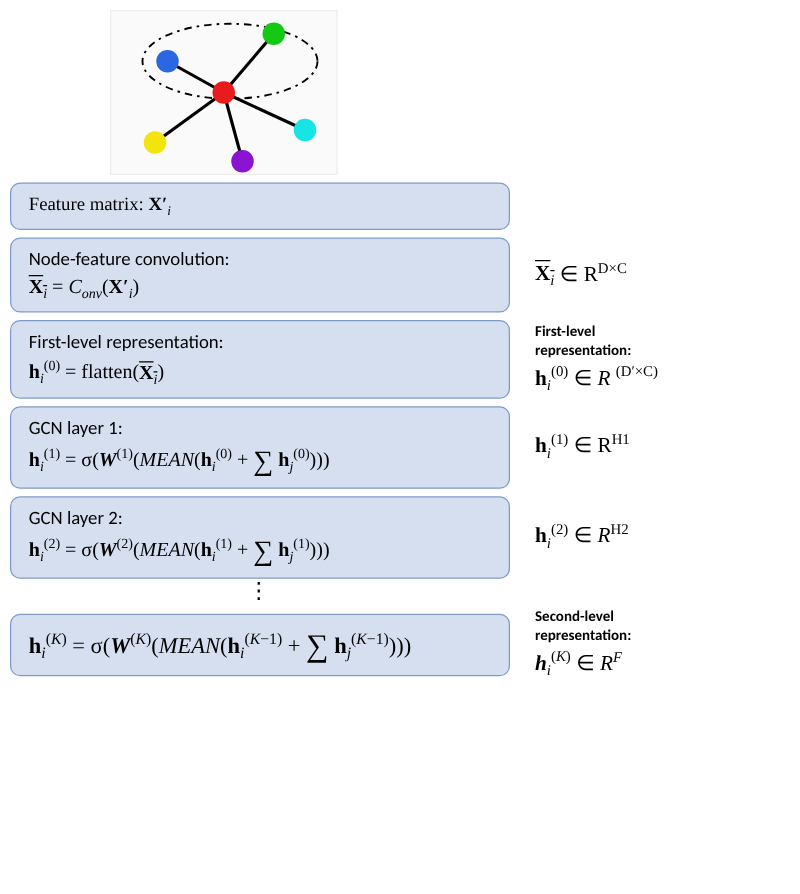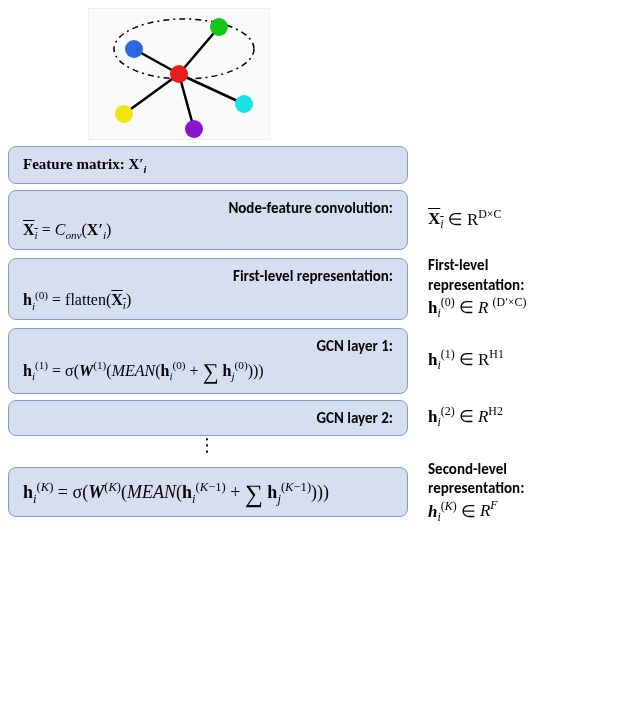--- a/index.html
+++ b/index.html
@@ -31,39 +31,38 @@
   .block {
     background: #d5dff0;
     border: 1px solid #7f9cc9;
     border-radius: 8px;
     padding: 8px 14px;
     width: 400px;
     box-sizing: border-box;
     font-size: 15px;
   }
   .block .title {
-    font-weight: bold;
-    text-align: right;
+    font-weight: normal;
   }
   .block .formula {
     text-align: left;
     margin-top: 4px;
     font-size: 16px;
     font-family: 'Cambria Math', 'STIX', serif;
   }
   .side {
     margin-left: 20px;
     font-family: 'Cambria Math', 'STIX', serif;
     font-size: 17px;
     line-height: 1.3;
   }
   .side .label {
     font-family: Calibri, Arial, sans-serif;
     font-weight: bold;
-    font-size: 15px;
+    font-size: 12px;
   }
   .vdots {
     text-align: center;
     width: 400px;
     font-size: 18px;
     letter-spacing: 2px;
     line-height: 1;
   }
   .math {
     font-family: 'Cambria Math', 'STIX', serif;
@@ -135,20 +134,23 @@
       </div>
     </div>
     <div class="side">
       <b>h</b><sub><i>i</i></sub><sup>(1)</sup> ∈ R<sup>H1</sup>
     </div>
   </div>
 
   <div class="row">
     <div class="block">
       <div class="title">GCN layer 2:</div>
+      <div class="formula math">
+        <b>h</b><sub><i>i</i></sub><sup>(2)</sup>&nbsp;=&nbsp;σ(<b><i>W</i></b><sup>(2)</sup>(<i>MEAN</i>(<b>h</b><sub><i>i</i></sub><sup>(1)</sup> + <span class="sumsym">∑</span> <b>h</b><sub><i>j</i></sub><sup>(1)</sup>)))
+      </div>
     </div>
     <div class="side">
       <b>h</b><sub><i>i</i></sub><sup>(2)</sup> ∈ <i>R</i><sup>H2</sup>
     </div>
   </div>
 
   <div class="vdots math">⋮</div>
 
   <div class="row">
     <div class="block">

